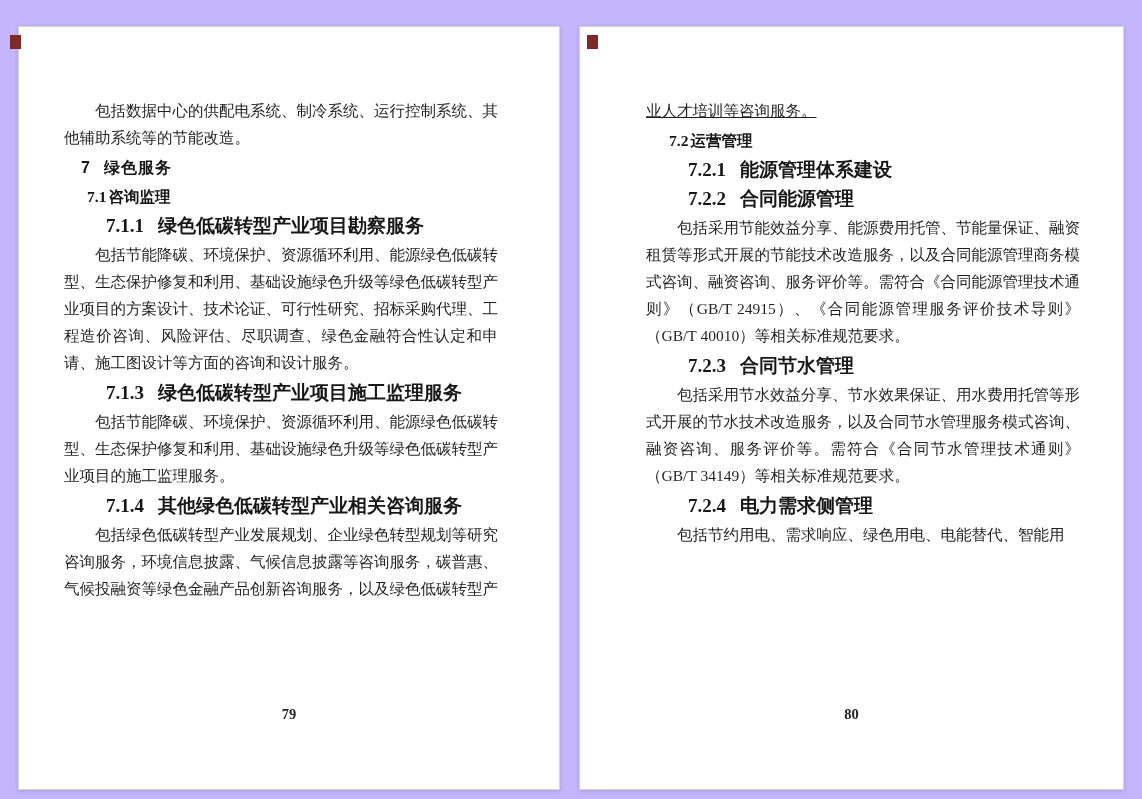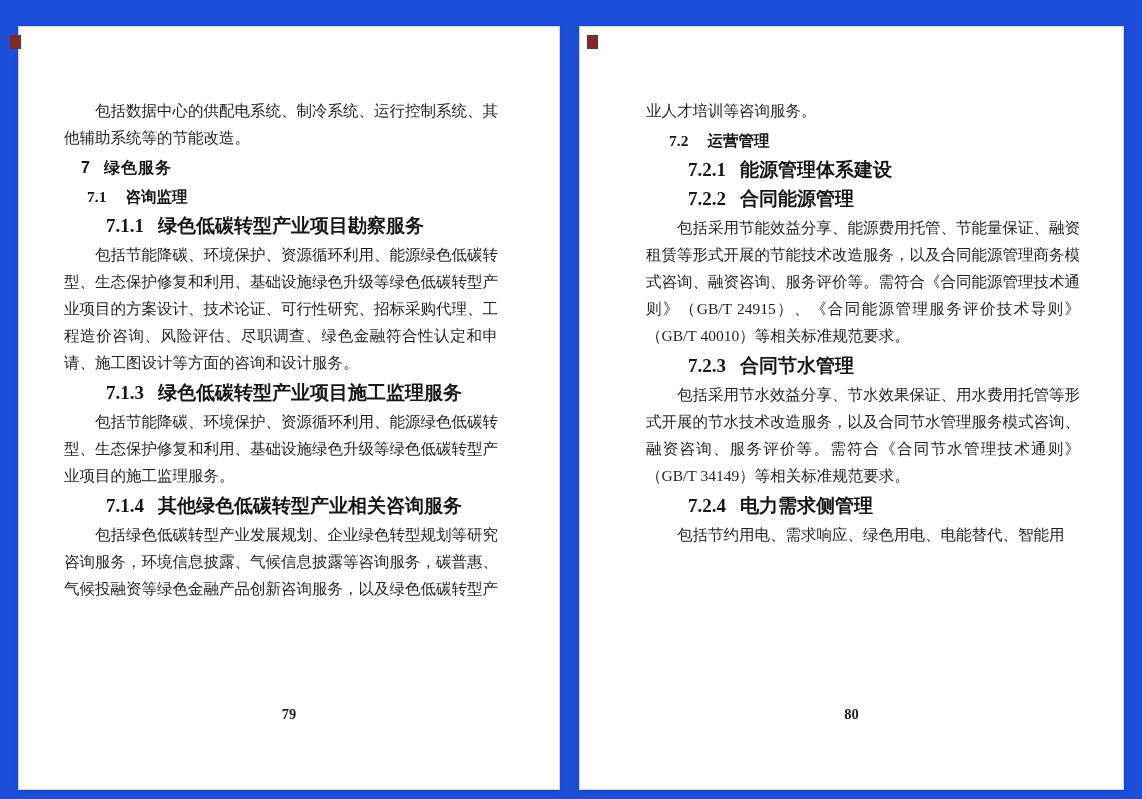--- a/index.html
+++ b/index.html
@@ -4,21 +4,21 @@
 <style>
   html, body {
     margin: 0;
     padding: 0;
     background: #e9eaec;
   }
   #stage {
     position: relative;
     width: 1142px;
     height: 799px;
-    background: #1d4ed8;
+    background: #c4b5fd;
     overflow: hidden;
     font-family: "Liberation Serif", "DejaVu Serif", serif;
   }
   .page {
     position: absolute;
     top: 26px;
     height: 764px;
     background: #ffffff;
     border: 1px solid #d2d3d5;
     box-shadow: 0 1px 4px rgba(0,0,0,0.14);
@@ -46,38 +46,38 @@
   #page-left  .content { left: 45px; }
   #page-right .content { left: 66px; }
 
   .para {
     margin: 0 0 3px 0;
     line-height: 27px;
     text-align: justify;
     text-justify: inter-ideograph;
     text-indent: 2em;
   }
-  .para.cont { text-indent: 0; }
+  .para.cont { text-indent: 0; text-decoration: underline; }
 
   .h1, .h2, .h3 {
     font-weight: bold;
     line-height: 27px;
     margin: 2px 0;
     color: #161616;
   }
   .h1 {
     font-family: "Liberation Sans", "DejaVu Sans", sans-serif;
     font-size: 16px;
     letter-spacing: 1px;
     margin-left: 17px;
   }
   .h2 { padding-left: 23px; font-size: 15.5px; }
   .h3 { padding-left: 42px; font-size: 19px; }
   .hnum { margin-right: 14px; letter-spacing: 0; }
-  .h2 .hnum { margin-right: 19px; }
+  .h2 .hnum { margin-right: 2px; }
 
   .pagenum {
     position: absolute;
     top: 679px;
     left: 0;
     width: 100%;
     text-align: center;
     font-size: 14.5px;
     color: #242424;
     font-weight: bold;

